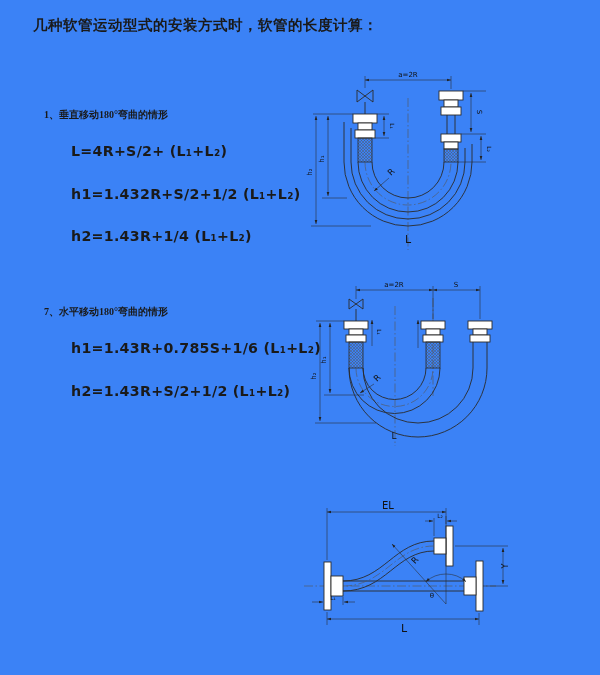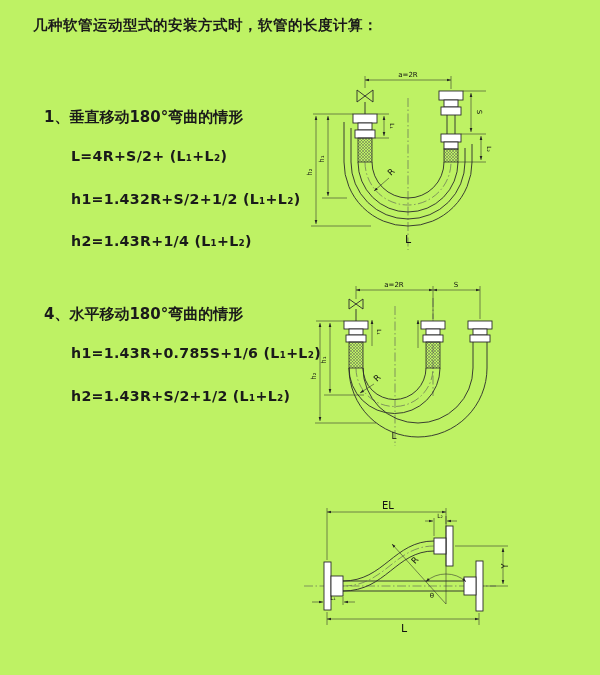--- a/index.html
+++ b/index.html
@@ -1,26 +1,26 @@
 <!DOCTYPE html>
 <html><head>
 <meta charset="utf-8">
 <style>
   html,body{margin:0;padding:0;background:#ffffff;}
   .page{
-    position:relative;width:600px;height:675px;background:#bef264;overflow:hidden;
+    position:relative;width:600px;height:675px;background:#3b82f6;overflow:hidden;
     font-family:"DejaVu Sans","Liberation Sans",sans-serif;color:#1a1a1a;
   }
   .title{
     position:absolute;left:33px;top:16px;font-size:14.5px;font-weight:700;
     letter-spacing:0.5px;white-space:nowrap;
   }
   .sec{position:absolute;left:44px;width:290px;}
   .sec1{top:108px}.sec2{top:305px}.sec3{top:521px}
-  .sec-heading{font-size:15px;font-weight:700;white-space:nowrap;margin-bottom:7px;}
+  .sec-heading{font-size:10px;font-weight:700;white-space:nowrap;margin-bottom:7px;font-family:Liberation Serif, serif;}
   .formula{font-size:14.2px;font-weight:600;line-height:26.5px;padding-left:27px;white-space:nowrap;letter-spacing:0.3px;margin-top:16px;}
   .fig{position:absolute;}
   .fig1{left:303px;top:64px;}
   .fig2{left:306px;top:276px;}
   .fig3{left:296px;top:498px;}
   
   .ln{fill:none;stroke:#2a2a2a;stroke-width:0.9;}
   .thin{fill:none;stroke:#2a2a2a;stroke-width:0.55;}
   .cl{fill:none;stroke:#555;stroke-width:0.6;stroke-dasharray:9 2.5 1.5 2.5;}
   .box{fill:#fff;stroke:#2a2a2a;stroke-width:0.9;}
@@ -40,21 +40,21 @@
   <div class="title">几种软管运动型式的安装方式时，软管的长度计算：</div>
 
   <div class="sec sec1">
     <div class="sec-heading">1、垂直移动180°弯曲的情形</div>
     <div class="formula">L=4R+S/2+ (L₁+L₂)</div>
     <div class="formula">h1=1.432R+S/2+1/2 (L₁+L₂)</div>
     <div class="formula">h2=1.43R+1/4 (L₁+L₂)</div>
   </div>
 
   <div class="sec sec2">
-    <div class="sec-heading">4、水平移动180°弯曲的情形</div>
+    <div class="sec-heading">7、水平移动180°弯曲的情形</div>
     <div class="formula">h1=1.43R+0.785S+1/6 (L₁+L₂)</div>
     <div class="formula">h2=1.43R+S/2+1/2 (L₁+L₂)</div>
   </div>
 
 
   <svg class="fig fig1" width="255" height="195" viewBox="0 0 255 195">
     <defs>
       <marker id="ar1" viewBox="0 0 10 10" refX="9.5" refY="5" markerWidth="8" markerHeight="8" orient="auto-start-reverse">
         <path d="M0.5,2 L9.5,5 L0.5,8 Z" fill="#222"></path>
       </marker>

